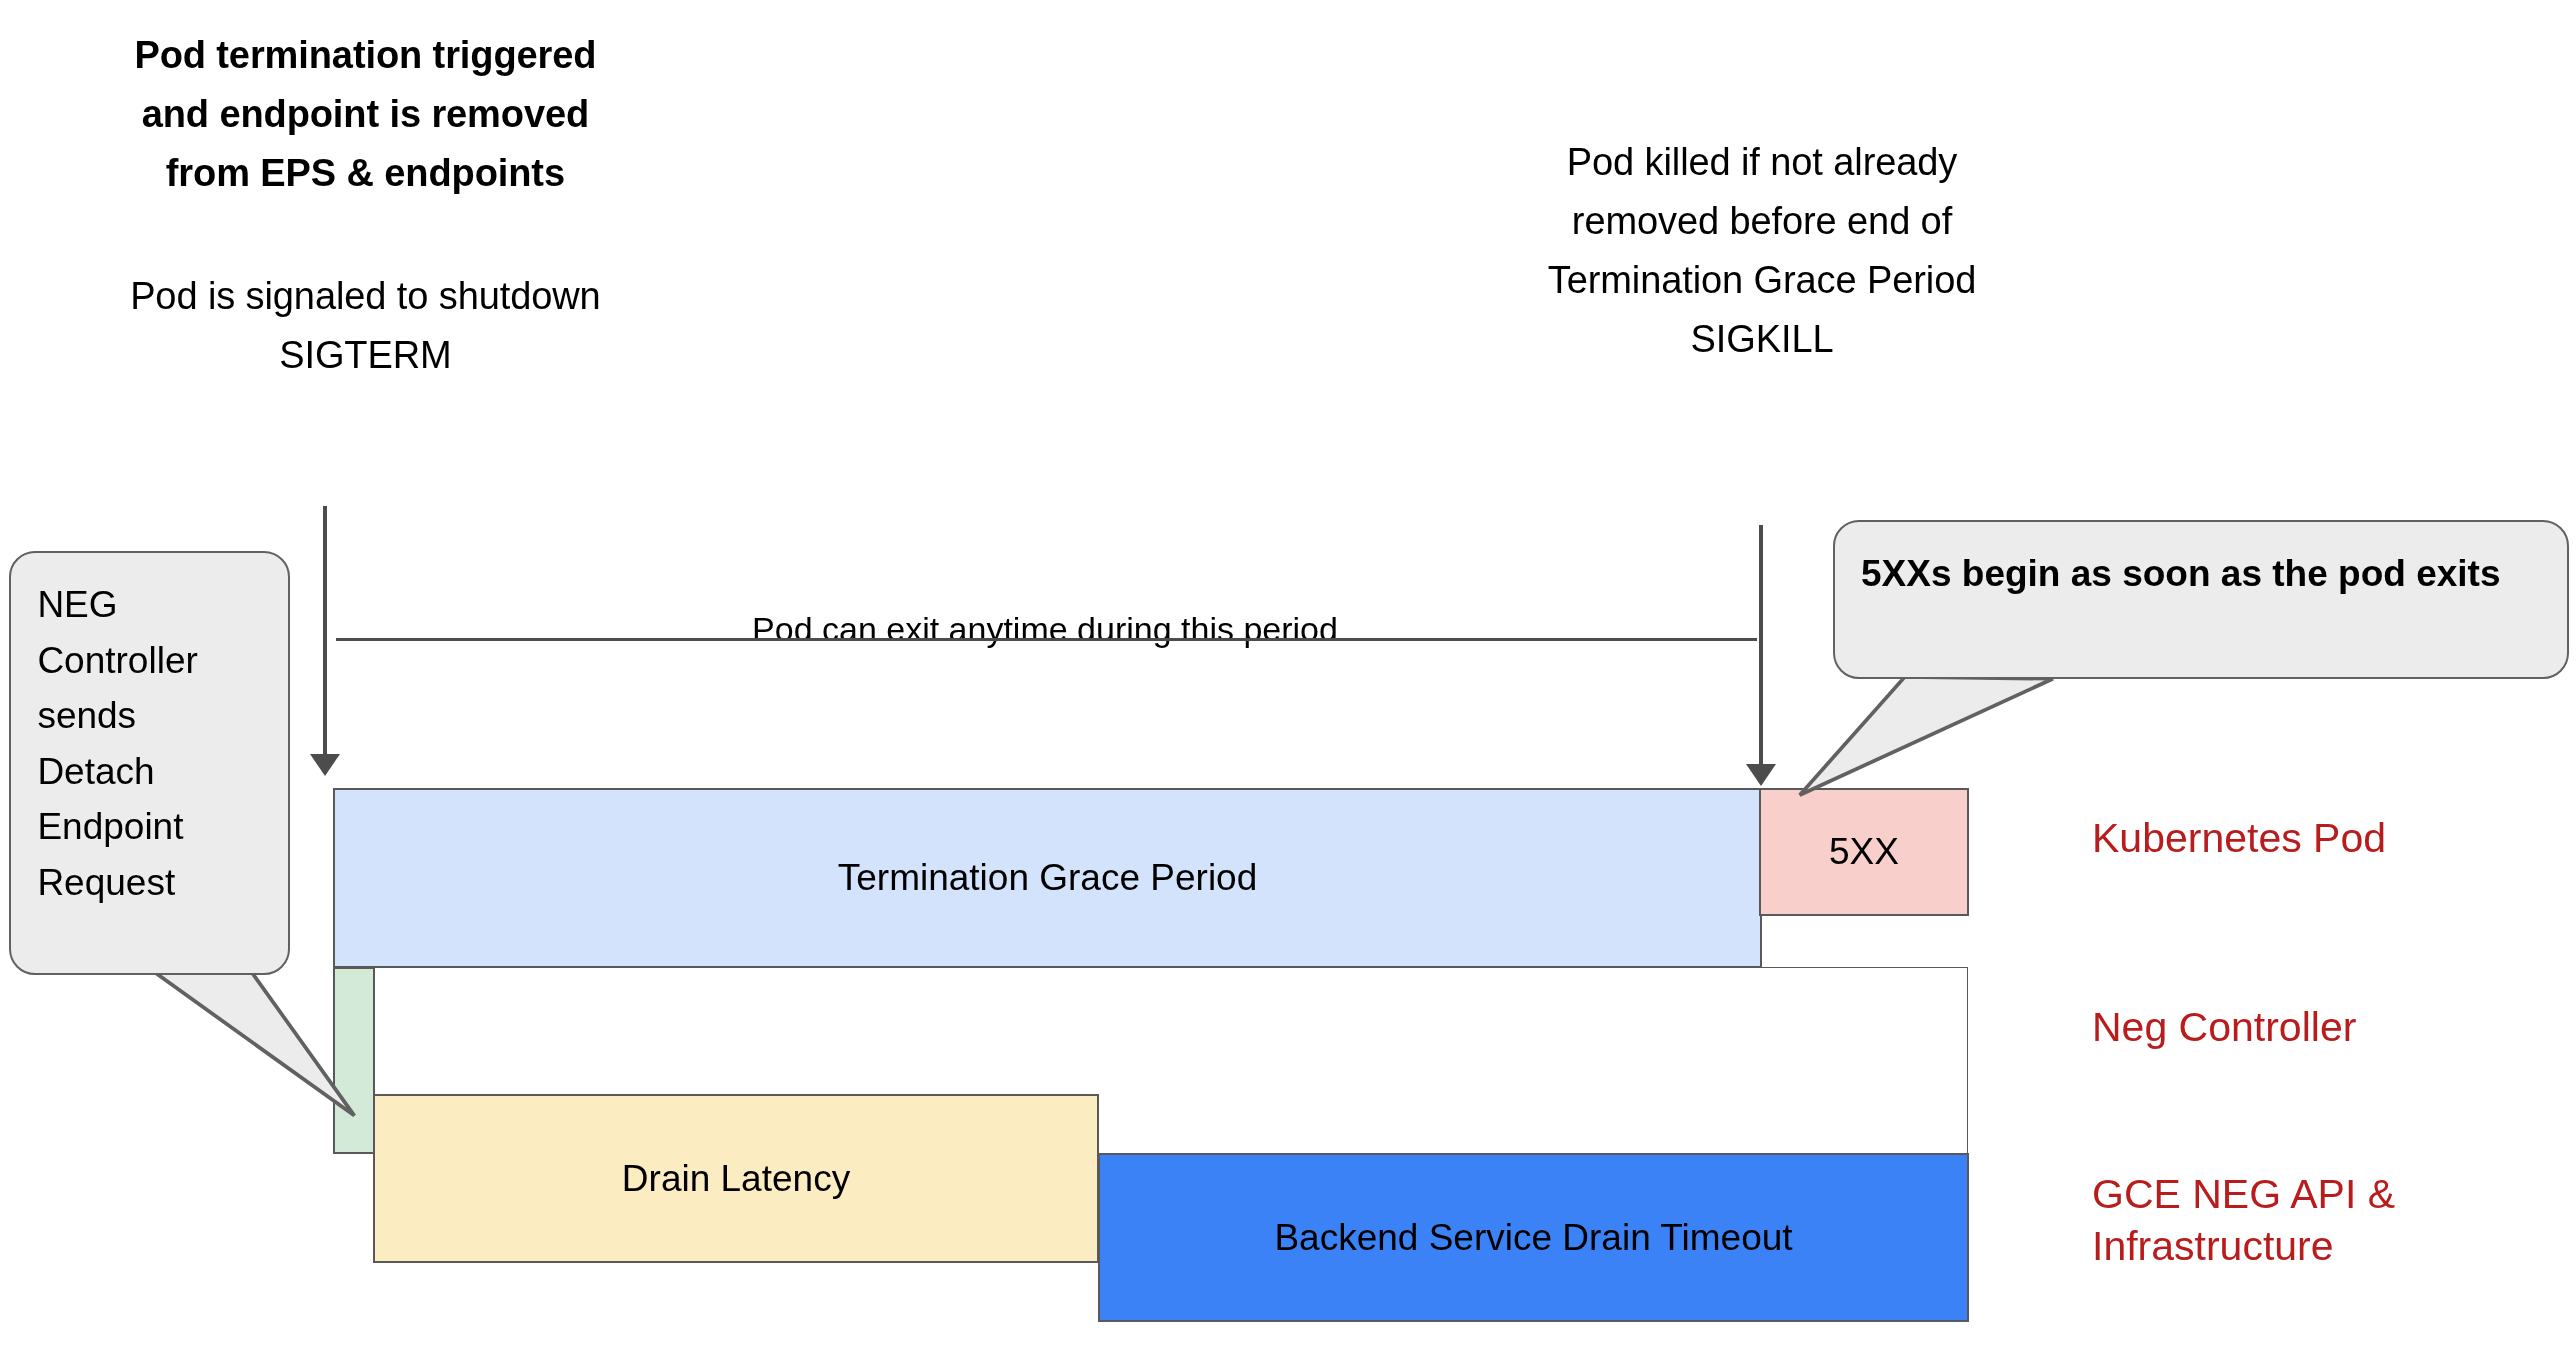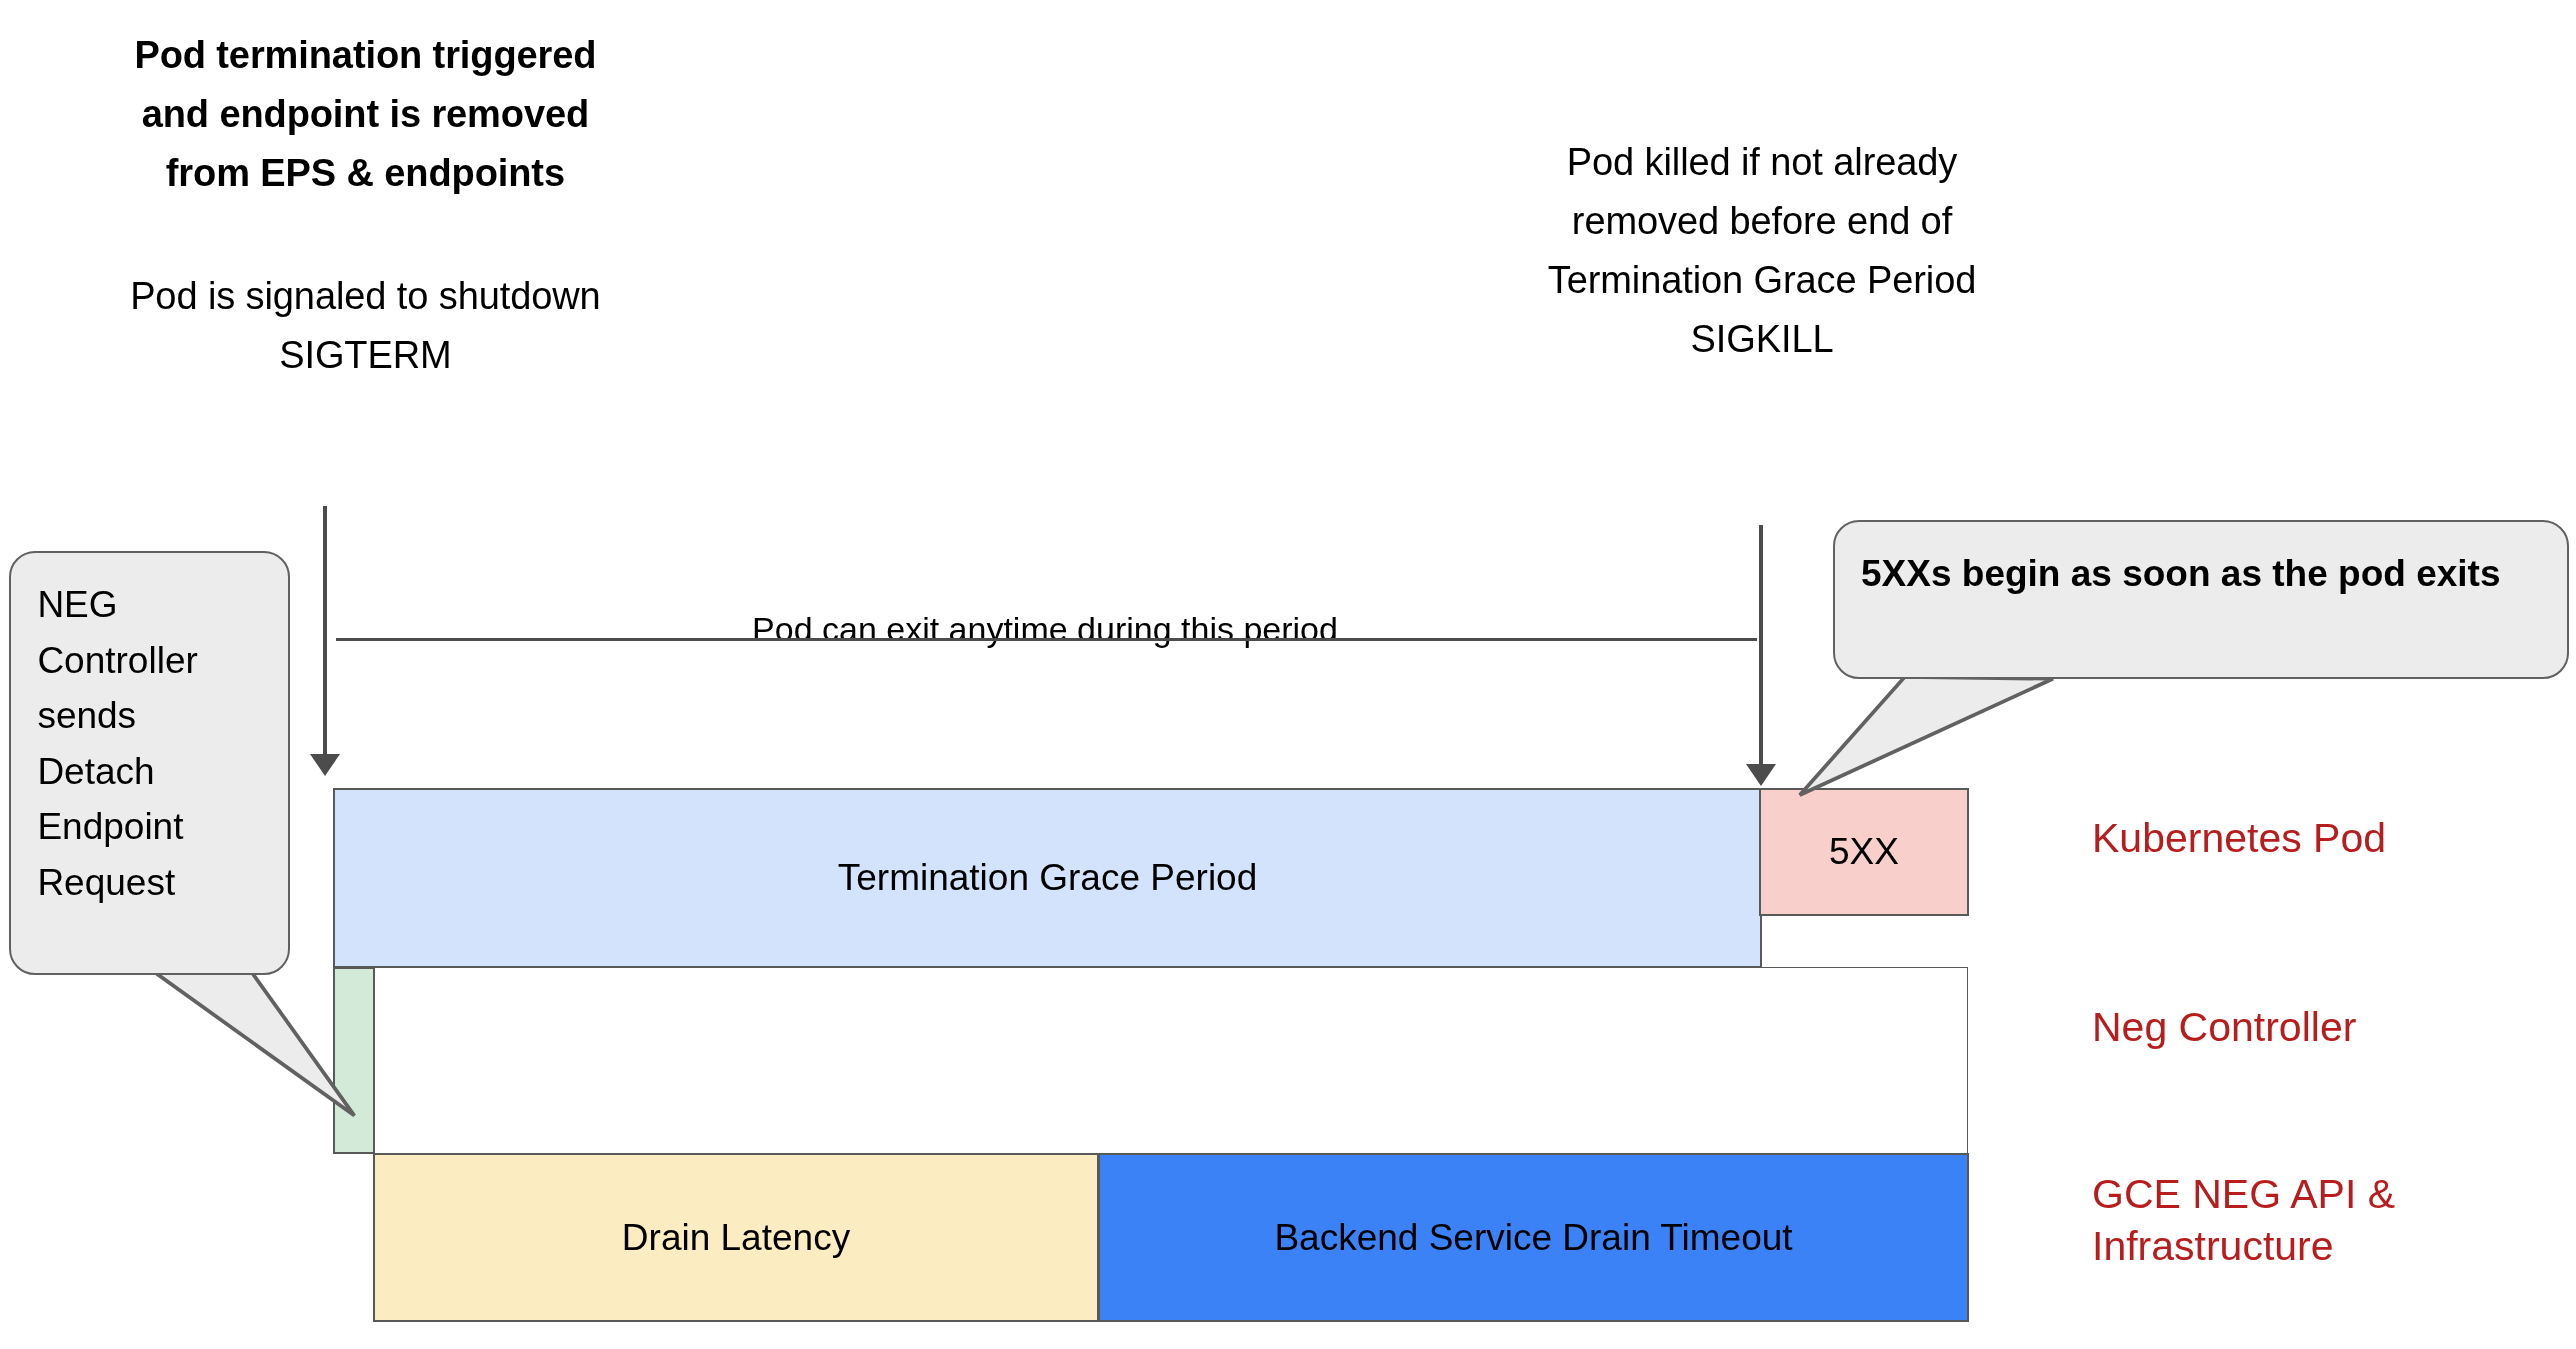--- a/index.html
+++ b/index.html
@@ -79,21 +79,21 @@
     display: flex;
     align-items: center;
     justify-content: center;
     font-size: 37px;
     color: #000000;
   }
   #bar-grace      { left: 333px;  top: 788px;  width: 1429px; height: 180px; background: #d3e3fb; }
   #bar-5xx        { left: 1759px; top: 788px;  width: 210px;  height: 128px; background: #f9cfcc; }
   #bar-neg-green  { left: 333px;  top: 967px; width: 42px;   height: 187px; background: #d4ead8; }
   #bar-neg-white  { left: 373px;  top: 967px; width: 1595px; height: 187px; background: #ffffff; border-width: 1.9px; }
-  #bar-drain      { left: 373px;  top: 1153px; width: 726px;  height: 169px; background: #fcecc1; }
+  #bar-drain      { left: 373px;  top: 1094px; width: 726px;  height: 169px; background: #fcecc1; }
   #bar-backend    { left: 1098px; top: 1153px; width: 871px;  height: 169px; background: #3b82f6; }
 
   
   .callout {
     position: absolute;
     box-sizing: border-box;
     background: #ececec;
     border: 2.8px solid #616161;
     border-radius: 26px;
     color: #000000;

